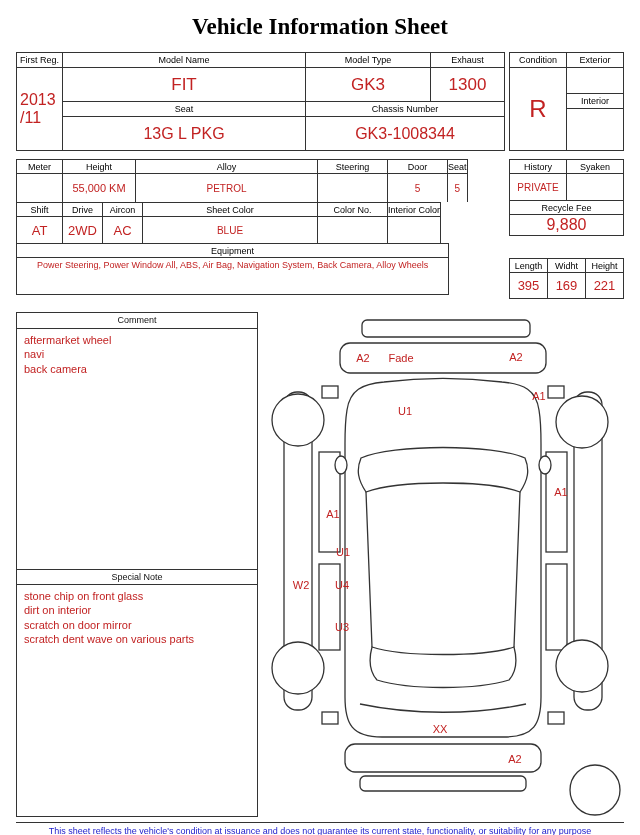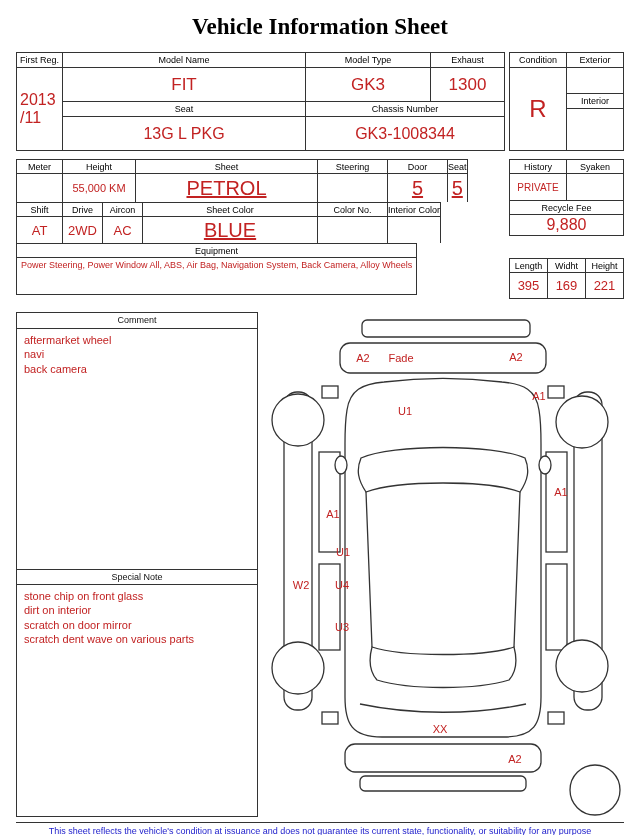--- a/index.html
+++ b/index.html
@@ -16,30 +16,30 @@
     color:#000; margin:4px 0 12px;
   }
   .row { display:flex; gap:4px; align-items:flex-start; }
   .sec { margin-bottom:8px; }
   table { border-collapse:collapse; table-layout:fixed; background:#fff; }
   td { border:1px solid #333; padding:0; vertical-align:middle; text-align:center; overflow:hidden; }
   .hdr td { font-size:9px; color:#000; }
   .red { color:#c22222; }
   .v17 { font-size:17px; }
   .v16 { font-size:16px; }
-  .v15 { font-size:20px;text-decoration:underline; }
+  .v15 { font-size:10px; }
   .v13 { font-size:13px; }
   .v11 { font-size:11px; }
   .v10 { font-size:10px; }
   .firstreg { text-align:left; padding-left:3px; font-size:16px; line-height:1.15; }
   .cond-big { font-size:24px; }
   .stack > table { display:block; }
   .tb { margin-top:-1px; }
   .equip-text {
-    text-align:left; padding:2px 4px; font-size:9px; line-height:1.3;
+    text-align:left; padding:2px 20px; font-size:9px; line-height:1.3;
   }
   
   .comment-box {
     width:246px; height:505px; border:1px solid #333;
     display:flex; flex-direction:column; background:#fff;
   }
   .box-hdr {
     height:16px; line-height:15px; font-size:9px; text-align:center;
     border-bottom:1px solid #333; flex:0 0 auto;
   }
@@ -133,21 +133,21 @@
             <col style="width:73px">
             <col style="width:182px">
             <col style="width:70px">
             <col style="width:60px">
             <col>
           </colgroup>
         <tbody>
             <tr class="hdr" style="height:14px">
           <td>Meter</td>
           <td>Height</td>
-          <td>Sheet</td>
+          <td>Alloy</td>
           <td>Steering</td>
           <td>Door</td>
           <td>Seat</td>
         </tr>
         <tr style="height:29px">
           <td></td>
           <td class="red v11">55,000 KM</td>
           <td class="red v15">PETROL</td>
           <td></td>
           <td class="red v15">5</td>

